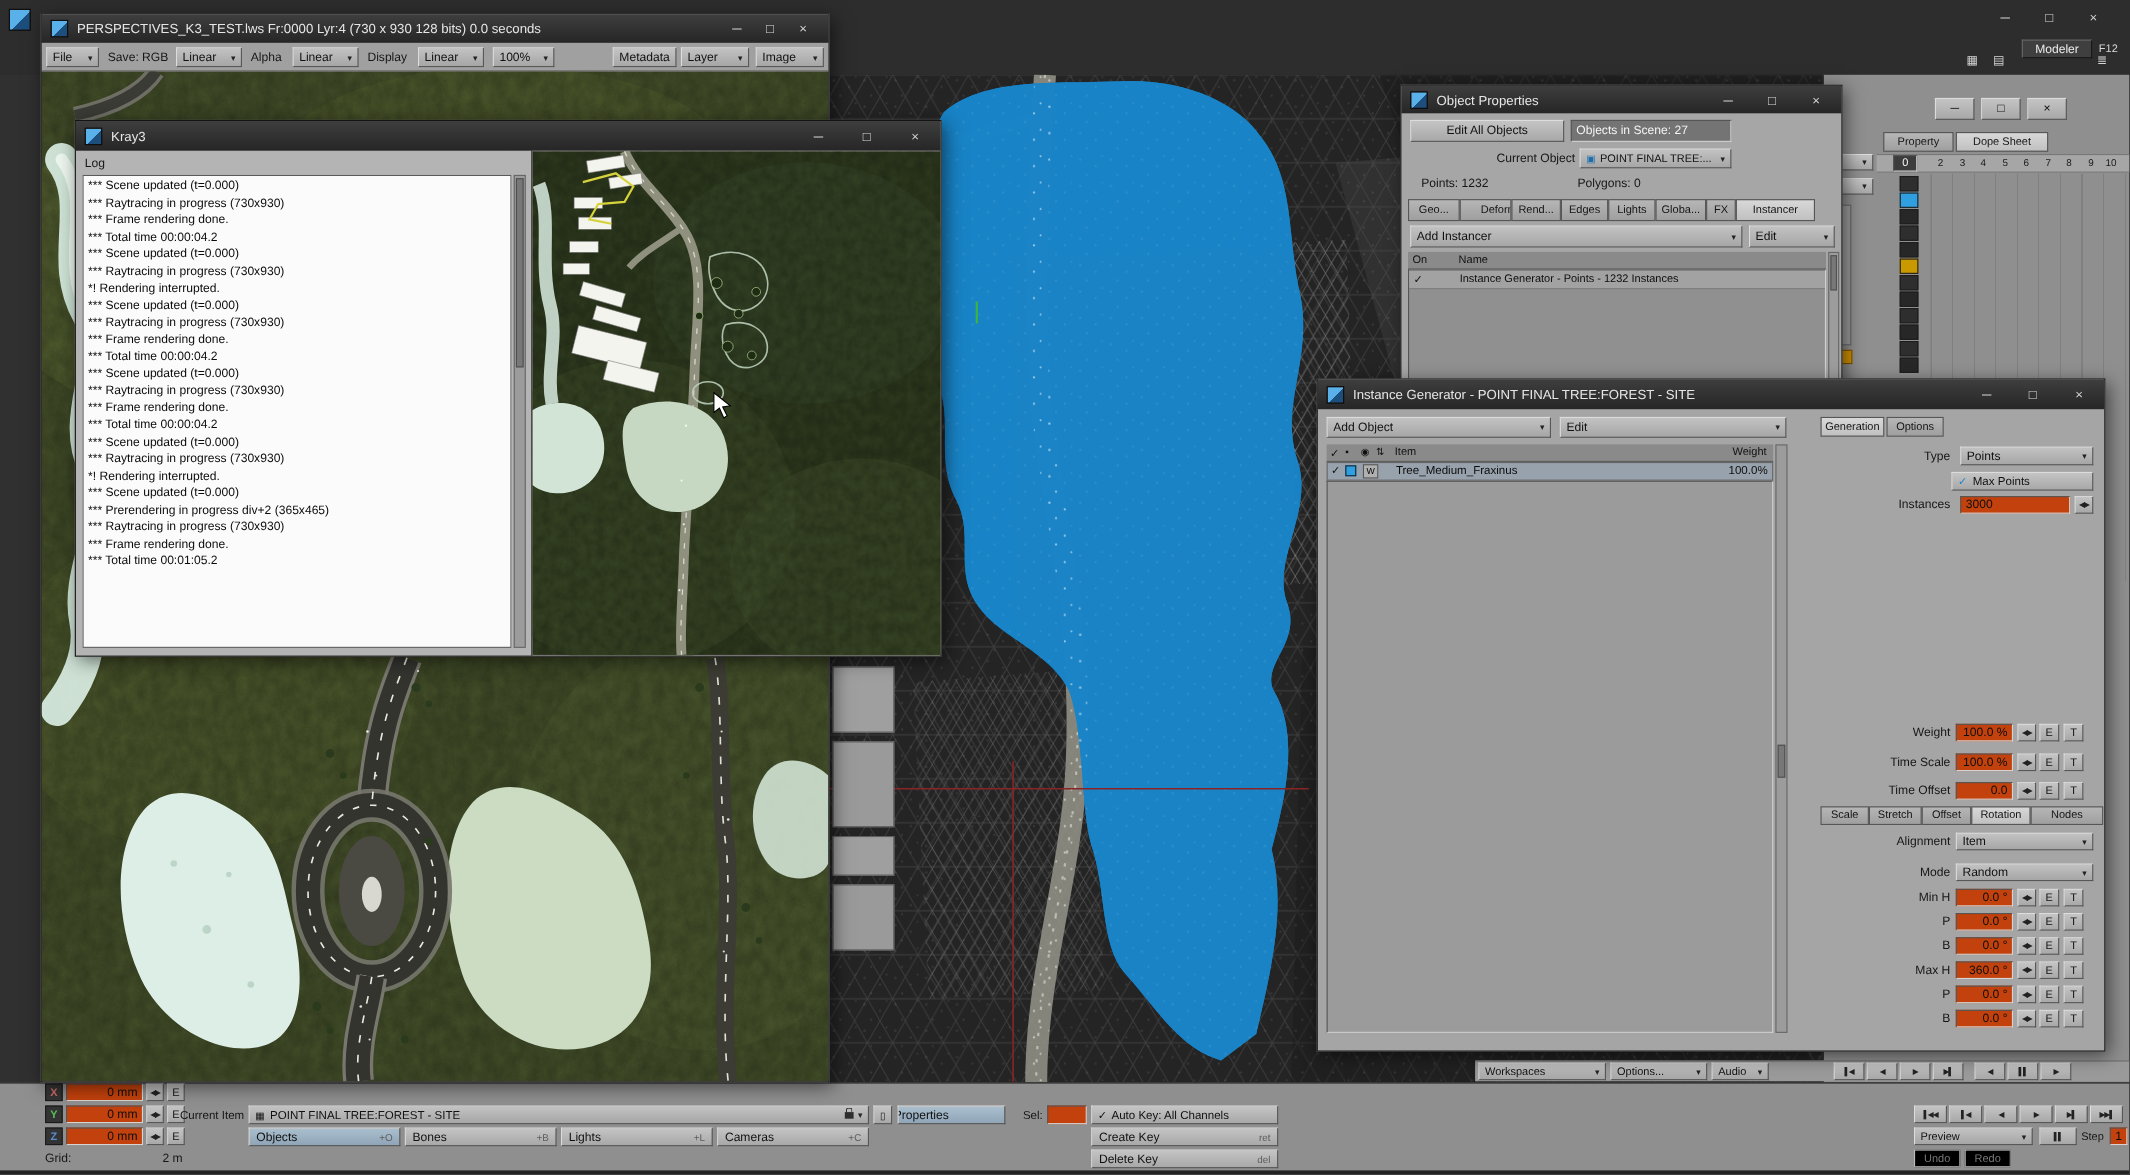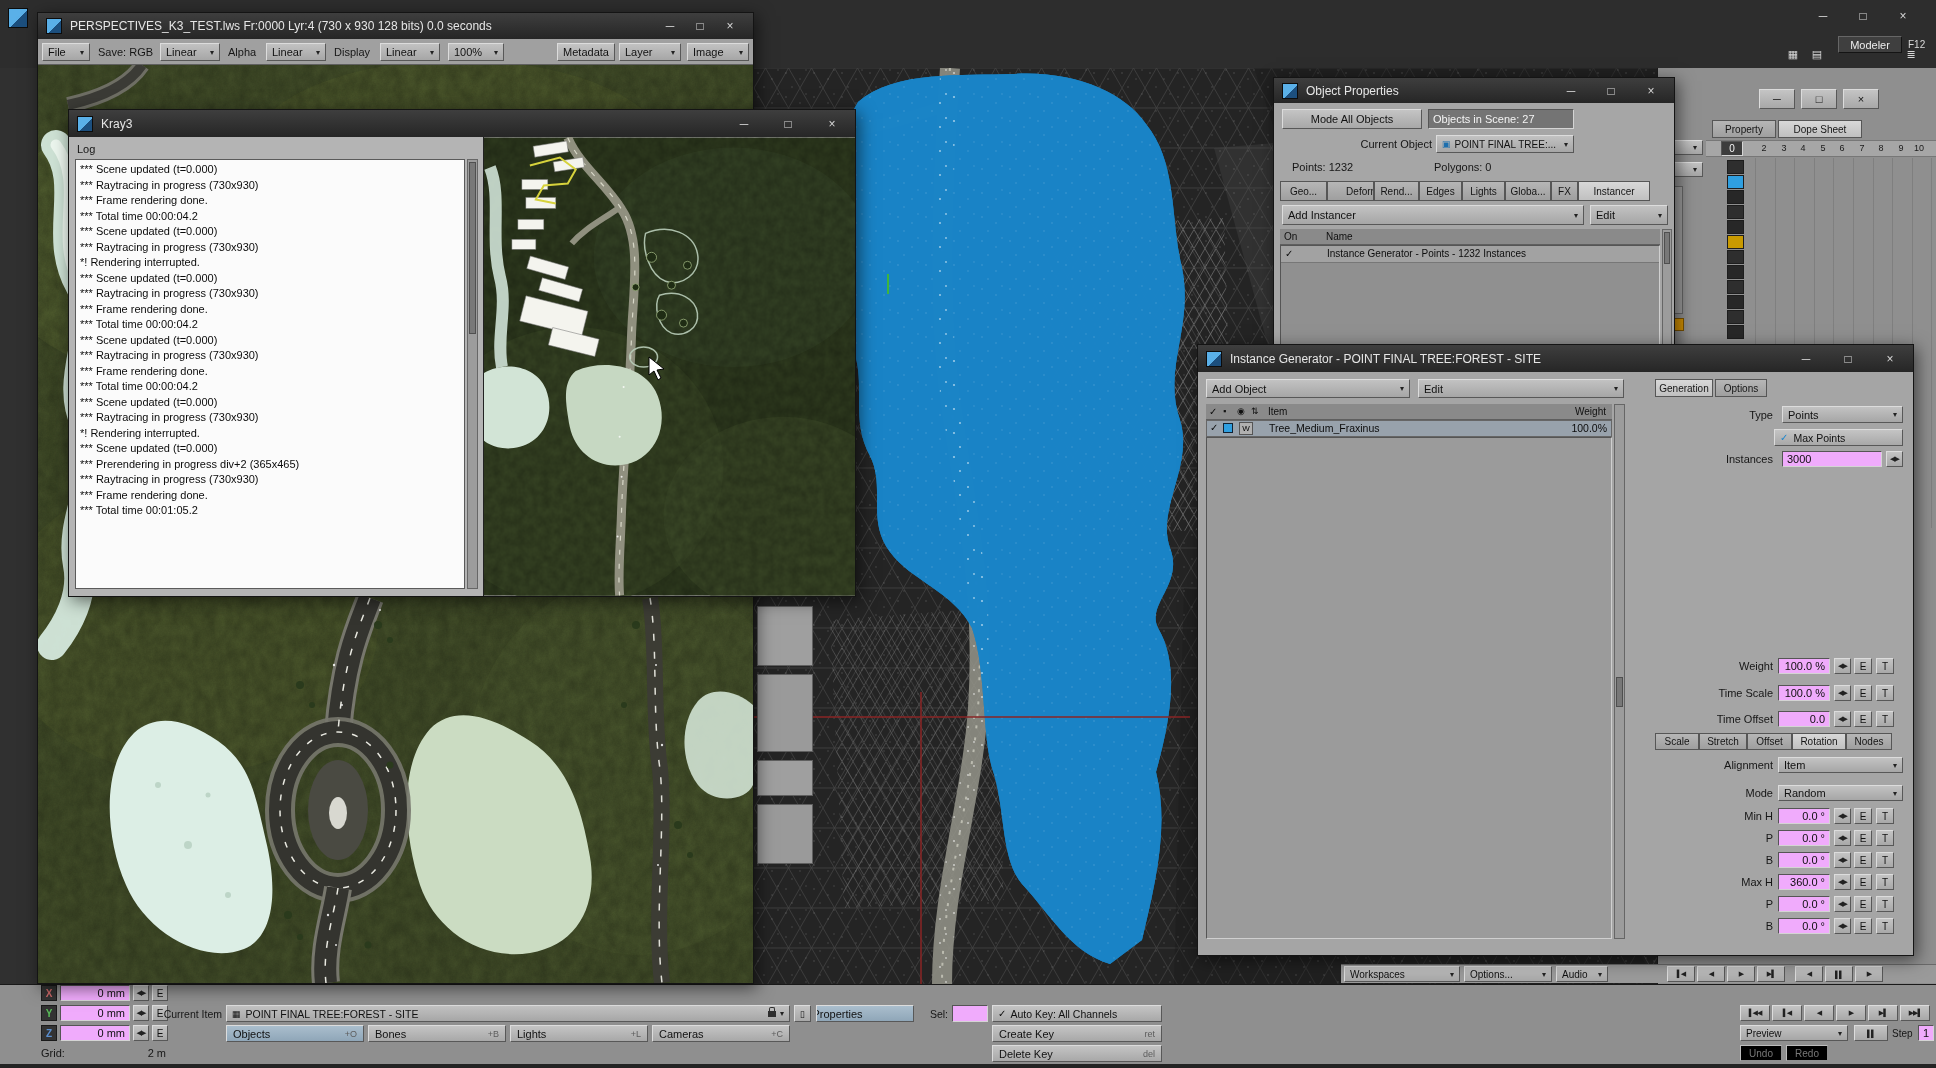--- a/index.html
+++ b/index.html
@@ -9,21 +9,21 @@
   .tbar{position:absolute;left:0;top:0;right:0;background:linear-gradient(#3e3e3e,#262626);color:#e6e6e6;display:flex;align-items:center;font-size:12px;gap:8px;padding:0 8px;box-sizing:border-box;}
   .ticon{width:14px;height:14px;background:linear-gradient(135deg,#5ab0e8 55%,#1c4f7e 55%);border:1px solid #0c0c0c;flex:none;}
   .wbtn{width:30px;height:19px;display:flex;align-items:center;justify-content:center;color:#d6d6d6;font-size:12px;flex:none;}
   .btn{background:linear-gradient(#c4c4c4,#a8a8a8);border:1px solid;border-color:#dcdcdc #585858 #585858 #dcdcdc;font-size:11px;color:#111;display:flex;align-items:center;justify-content:center;white-space:nowrap;overflow:hidden;box-sizing:border-box;}
   .btn.sel{background:linear-gradient(#aabecd,#8fa6b8);}
   .btn.dim{background:#000000;color:#787878;border-color:#bdbdbd #8f8f8f #8f8f8f #bdbdbd;}
   .btn .hint{margin-left:auto;color:#5d5d5d;font-size:9px;padding-left:4px;}
   .dd{background:linear-gradient(#c2c2c2,#a6a6a6);border:1px solid;border-color:#dcdcdc #585858 #585858 #dcdcdc;font-size:11px;color:#111;display:flex;align-items:center;padding:0 5px;white-space:nowrap;overflow:hidden;box-sizing:border-box;}
   .dd .txt{flex:1;overflow:hidden;text-overflow:ellipsis;}
   .arr{font-size:8px;color:#222;margin-left:4px;flex:none;}
-  .fld{background:#f0abfc;border:1px solid;border-color:#555 #d4d4d4 #d4d4d4 #555;font-size:11px;color:#0e0e0e;display:flex;align-items:center;padding:0 4px;box-sizing:border-box;white-space:nowrap;overflow:hidden;}
+  .fld{background:#c2410c;border:1px solid;border-color:#555 #d4d4d4 #d4d4d4 #555;font-size:11px;color:#0e0e0e;display:flex;align-items:center;padding:0 4px;box-sizing:border-box;white-space:nowrap;overflow:hidden;}
   .fld.rt{justify-content:flex-end;}
   .fld.dk{background:#747474;color:#f4f4f4;}
   .lbl{font-size:11px;color:#161616;display:flex;align-items:center;white-space:nowrap;box-sizing:border-box;}
   .lbl.r{justify-content:flex-end;}
   .tab{background:linear-gradient(#b6b6b6,#9f9f9f);border:1px solid #565656;font-size:10px;color:#151515;display:flex;align-items:center;justify-content:center;white-space:nowrap;overflow:hidden;box-sizing:border-box;}
   .tab.on{background:linear-gradient(#d8d8d8,#c0c0c0);}
   .list{background:#949494;border:1px solid;border-color:#555 #cfcfcf #cfcfcf #555;box-sizing:border-box;}
   .hdr{background:#8a8a8a;border-bottom:1px solid #5f5f5f;font-size:10px;color:#101010;}
   .scr{background:#9c9c9c;border:1px solid #666;}
   .thumb{position:absolute;left:1px;right:1px;background:#787878;border:1px solid #4f4f4f;}
@@ -461,21 +461,21 @@
   <div class="win" style="left:1273px;top:77px;width:402px;height:278px;">
     <div class="tbar" style="height:25px;">
       <span class="ticon"></span>
       <span>Object Properties</span>
       <span style="margin-left:auto;display:flex;gap:10px;">
         <span class="wbtn">─</span>
         <span class="wbtn">□</span>
         <span class="wbtn">×</span>
       </span>
     </div>
-    <div class="a btn" style="left:8px;top:31px;width:140px;height:20px;">Mode All Objects</div>
+    <div class="a btn" style="left:8px;top:31px;width:140px;height:20px;">Edit All Objects</div>
     <div class="a fld dk" style="left:154px;top:31px;width:146px;height:20px;">Objects in Scene: 27</div>
     <div class="a lbl r" style="left:30px;top:57px;width:128px;height:18px;">Current Object</div>
     <div class="a dd" style="left:162px;top:57px;width:138px;height:18px;font-size:10px;">
       <span style="font-size:9px;margin-right:4px;color:#1d6fae;">▣</span>
       <span class="txt">POINT FINAL TREE:...</span>
       <span class="arr">▾</span>
     </div>
     <div class="a lbl" style="left:18px;top:81px;width:110px;height:16px;">Points: 1232</div>
     <div class="a lbl" style="left:160px;top:81px;width:110px;height:16px;">Polygons: 0</div>
     <div class="a tab" style="left:6px;top:103px;width:47px;height:20px;">Geo...</div>
@@ -575,21 +575,21 @@
     <div class="a lbl r" style="left:495px;top:366px;width:80px;height:16px;">Time Offset</div>
     <div class="a fld rt" style="left:580px;top:366px;width:52px;height:16px;">0.0</div>
     <div class="a btn st" style="left:636px;top:366px;width:17px;height:16px;">◀▶</div>
     <div class="a btn et" style="left:656px;top:366px;width:18px;height:16px;">E</div>
     <div class="a btn et" style="left:678px;top:366px;width:18px;height:16px;">T</div>
 
     <div class="a tab" style="left:457px;top:388px;width:44px;height:17px;">Scale</div>
     <div class="a tab" style="left:501px;top:388px;width:48px;height:17px;">Stretch</div>
     <div class="a tab" style="left:549px;top:388px;width:45px;height:17px;">Offset</div>
     <div class="a tab on" style="left:594px;top:388px;width:54px;height:17px;">Rotation</div>
-    <div class="a tab" style="left:648px;top:388px;width:46px;height:17px;">Nodes</div>
+    <div class="a tab" style="left:648px;top:388px;width:66px;height:17px;">Nodes</div>
 
     <div class="a lbl r" style="left:485px;top:412px;width:90px;height:16px;">Alignment</div>
     <div class="a dd" style="left:580px;top:412px;width:125px;height:16px;">
         <span class="txt">Item</span>
         <span class="arr">▾</span>
       </div>
     <div class="a lbl r" style="left:495px;top:440px;width:80px;height:16px;">Mode</div>
     <div class="a dd" style="left:580px;top:440px;width:125px;height:16px;">
         <span class="txt">Random</span>
         <span class="arr">▾</span>

